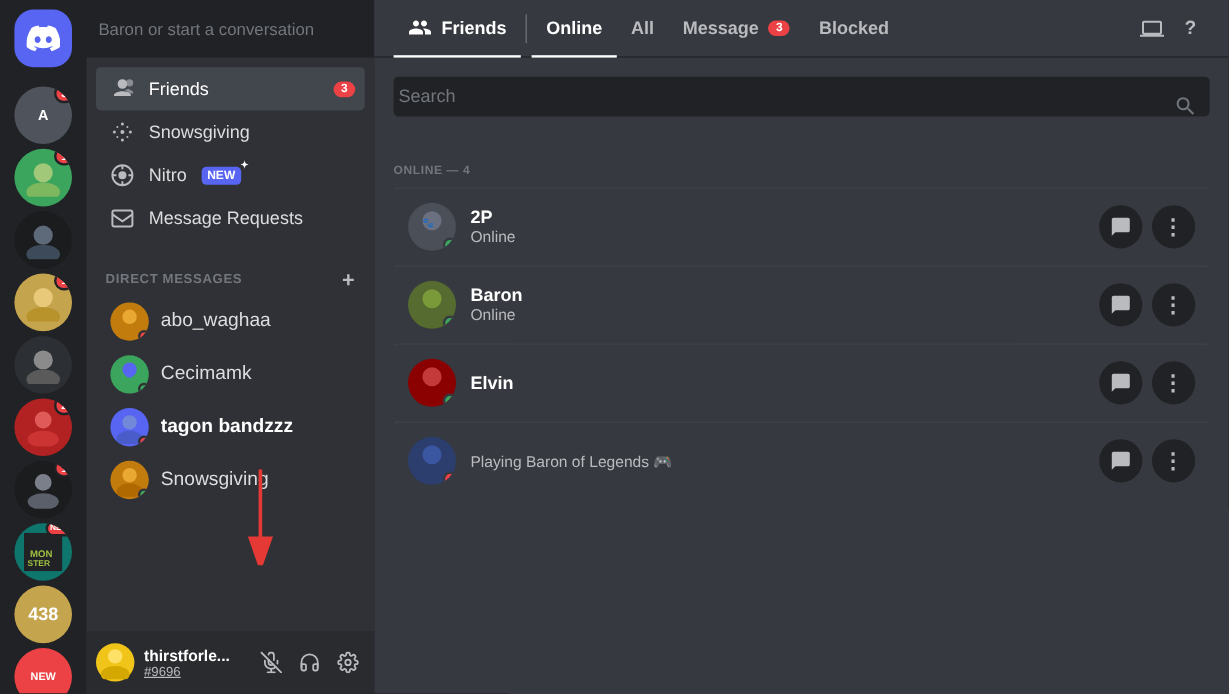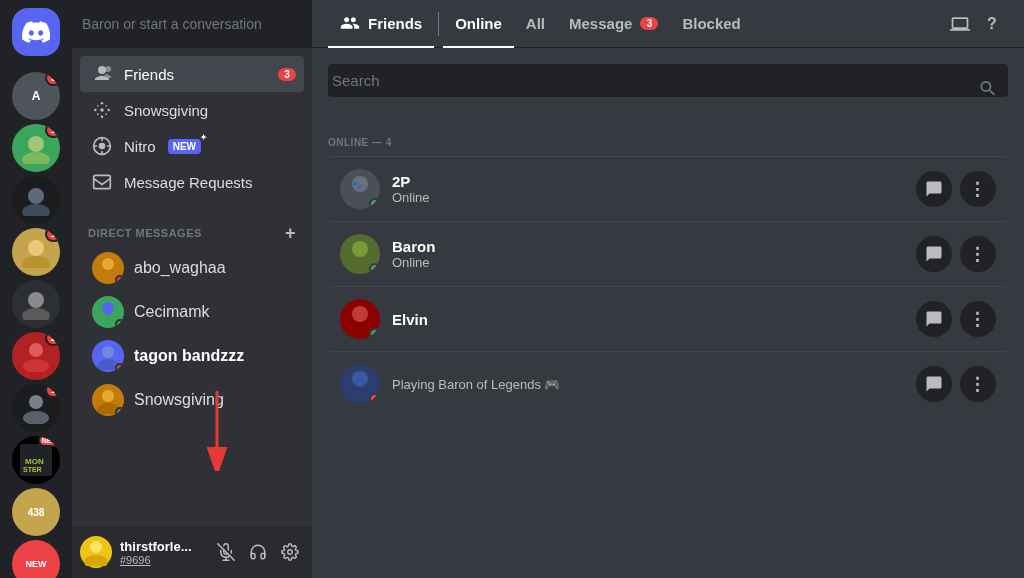--- a/index.html
+++ b/index.html
@@ -501,31 +501,31 @@
     <span class="badge">2</span>
   </div>
   <div class="server-icon" style="background: #1a1c1e; overflow:hidden;">
     <svg width="32" height="32" viewBox="0 0 32 32">
         <rect width="32" height="32" fill="#1a1c1e"></rect>
         <circle cx="16" cy="10" r="7" fill="#7a7f8a"></circle>
         <ellipse cx="16" cy="26" rx="13" ry="7" fill="#5a5f6a"></ellipse>
       </svg>
     <span class="badge">1</span>
   </div>
-  <div class="server-icon" style="background: #000000; overflow:hidden;">
+  <div class="server-icon" style="background: #0f766e; overflow:hidden;">
 
     <svg width="32" height="32" viewBox="0 0 32 32">
         <rect width="32" height="32" fill="#202225"></rect>
         <text x="5" y="20" font-size="8" fill="#a0c040" font-weight="bold">MON</text>
         <text x="3" y="28" font-size="7" fill="#a0c040">STER</text>
       </svg>
     <span class="badge" style="font-size:7px; padding:1px 2px;">NEW</span>
   </div>
   <div class="server-icon" style="background: #c5a44e; font-size:9px; font-weight:bold; overflow:hidden;">
-    <span style="color:#fff; font-size:10px;">438</span>
+    <span style="color:#fff; font-size:15px;">438</span>
   </div>
   <div class="server-icon" style="background: #ed4245; font-size:9px; font-weight:bold;">
     <span style="color:#fff; font-size:9px;">NEW</span>
   </div>
 </div>
 
 <div class="dm-sidebar">
   <div class="dm-search-bar">
     <span class="dm-search-placeholder">Baron or start a conversation</span>
   </div>

